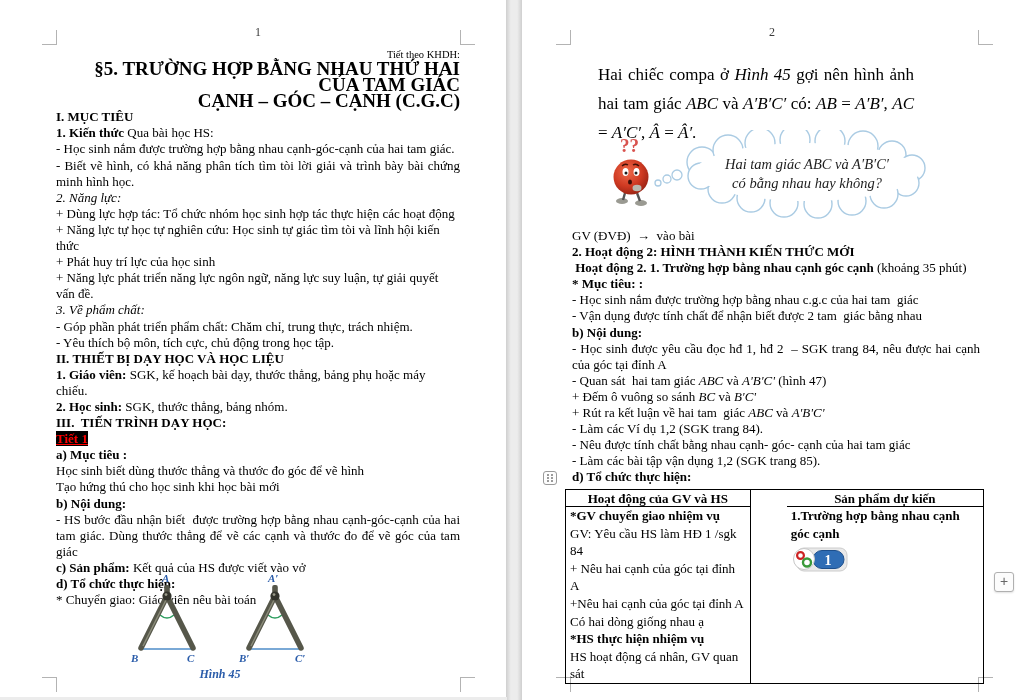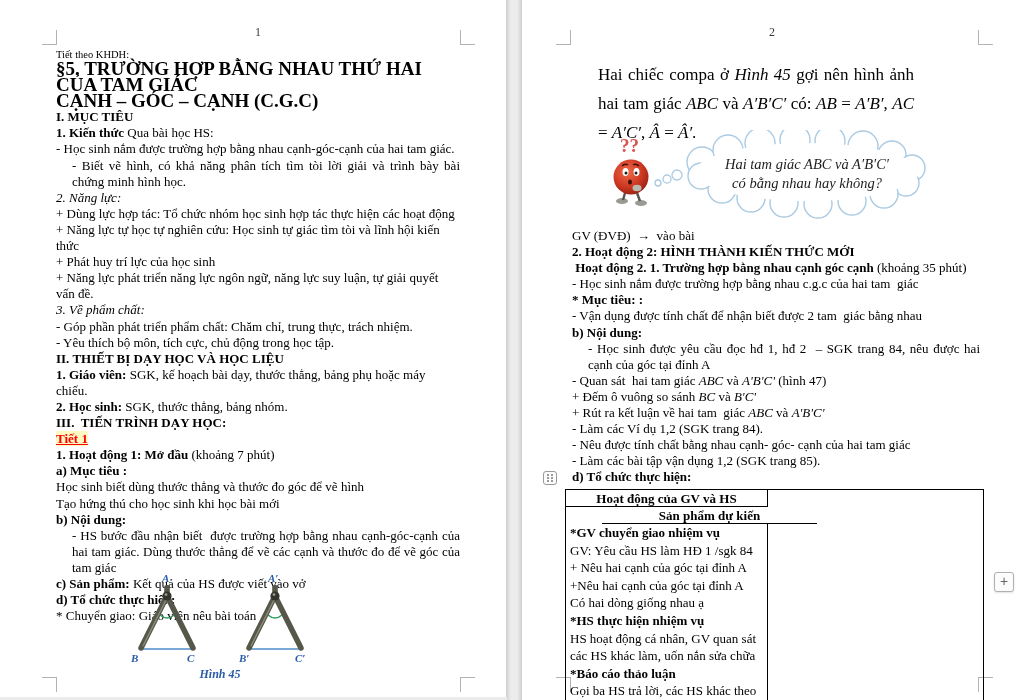--- a/index.html
+++ b/index.html
@@ -21,36 +21,36 @@
   .mark{position:absolute;width:14px;height:14px;}
   .mark.tl{border-right:1px solid #b3b3b3;border-bottom:1px solid #b3b3b3;}
   .mark.tr{border-left:1px solid #b3b3b3;border-bottom:1px solid #b3b3b3;}
   .mark.bl{border-right:1px solid #b3b3b3;border-top:1px solid #b3b3b3;}
   .mark.br{border-left:1px solid #b3b3b3;border-top:1px solid #b3b3b3;}
 
   .body-text{position:absolute;font-size:13px;}
   .ln{line-height:16.1px;white-space:pre-wrap;}
   .b{font-weight:bold;}
   .i{font-style:italic;}
-  .hl{color:#ff0000;font-weight:bold;text-decoration:underline;background:#fef9c3;}
-  .center{text-align:left;}
+  .hl{color:#ff0000;font-weight:bold;text-decoration:underline;background:#000000;}
+  .center{text-align:right;}
   .small{font-size:10.5px;line-height:12px;}
   .title{font-size:19px;}
-  .just{text-align:justify;margin-left:16px;}
+  .just{text-align:justify;}
   .two{position:relative;}
   .col2{position:absolute;left:274px;}
 
   
   #excerpt{position:absolute;left:76px;top:60px;width:316px;
            font-size:17px;line-height:29px;text-align:justify;white-space:normal;}
 
   
   #hd-table{position:absolute;left:43px;top:489px;width:417px;
             border:1.5px solid #000;font-size:13px;}
-  #hd-table .trow{display:flex;flex-direction:column;}
+  #hd-table .trow{display:flex;}
   #hd-table .hcell{font-weight:bold;text-align:center;line-height:17px;height:17px;
                    border-bottom:1.5px solid #000;}
   #hd-table .c1{width:202px;border-right:1.5px solid #000;box-sizing:border-box;padding:0 4px;}
   #hd-table .c2{width:215px;box-sizing:border-box;padding:0 4px;margin-left:36px;}
   #hd-table .bcell{height:176px;overflow:hidden;}
   #hd-table .tln{line-height:17.6px;white-space:pre-wrap;}
 
   #table-handle{position:absolute;left:21px;top:471px;cursor:move;}
 
   #plus-btn{position:absolute;left:472px;top:572px;width:18px;height:18px;
@@ -88,21 +88,20 @@
         <div class="ln "><span>+ Phát huy trí lực của học sinh</span></div>
         <div class="ln "><span>+ Năng lực phát triển năng lực ngôn ngữ, năng lực suy luận, tự giải quyết vấn đề.</span></div>
         <div class="ln "><span class="i">3. Về phẩm chất:</span></div>
         <div class="ln "><span>- Góp phần phát triển phẩm chất: Chăm chỉ, trung thực, trách nhiệm.</span></div>
         <div class="ln "><span>- Yêu thích bộ môn, tích cực, chủ động trong học tập.</span></div>
         <div class="ln "><span class="b">II. THIẾT BỊ DẠY HỌC VÀ HỌC LIỆU</span></div>
         <div class="ln "><span class="b">1. Giáo viên:</span><span> SGK, kế hoạch bài dạy, thước thẳng, bảng phụ hoặc máy chiếu.</span></div>
         <div class="ln "><span class="b">2. Học sinh:</span><span> SGK, thước thẳng, bảng nhóm.</span></div>
         <div class="ln "><span class="b">III.  TIẾN TRÌNH DẠY HỌC:</span></div>
         <div class="ln "><span class="hl">Tiết 1</span></div>
-        <div class="ln "><span class="b">1. Hoạt động 1: Mở đầu</span><span> (khoảng 7 phút)</span></div>
         <div class="ln "><span class="b">a) Mục tiêu :</span></div>
         <div class="ln "><span>Học sinh biết dùng thước thẳng và thước đo góc để vẽ hình</span></div>
         <div class="ln "><span>Tạo hứng thú cho học sinh khi học bài mới</span></div>
         <div class="ln "><span class="b">b) Nội dung:</span></div>
         <div class="ln just"><span>- HS bước đầu nhận biết  được trường hợp bằng nhau cạnh-góc-cạnh của hai tam giác. Dùng thước thẳng để vẽ các cạnh và thước đo để vẽ góc của tam giác</span></div>
         <div class="ln "><span class="b">c) Sản phẩm:</span><span> Kết quả của HS được viết vào vở</span></div>
         <div class="ln "><span class="b">d) Tổ chức thực hiện:</span></div>
         <div class="ln "><span>* Chuyển giao: Giáo viên nêu bài toán</span></div>
       </div>
 
@@ -203,22 +202,22 @@
         <ellipse cx="207" cy="42" rx="112" ry="29" fill="#ffffff"></ellipse>
         <text x="207" y="39" text-anchor="middle" font-size="14.5" font-style="italic" fill="#1d1d1d">Hai tam giác ABC và A′B′C′</text>
         <text x="207" y="58" text-anchor="middle" font-size="14.5" font-style="italic" fill="#1d1d1d">có bằng nhau hay không?</text>
       </g>
     </svg>
 
     <div class="body-text" style="left:50px;top:228px;width:408px;">
         <div class="ln "><span>GV (ĐVĐ)  →  vào bài</span></div>
         <div class="ln "><span class="b">2. Hoạt động 2: HÌNH THÀNH KIẾN THỨC MỚI</span></div>
         <div class="ln "><span class="b"> Hoạt động 2. 1. Trường hợp bằng nhau cạnh góc cạnh</span><span> (khoảng 35 phút)</span></div>
+        <div class="ln "><span class="b">* Mục tiêu: :</span></div>
         <div class="ln "><span>- Học sinh nắm được trường hợp bằng nhau c.g.c của hai tam  giác</span></div>
-        <div class="ln "><span class="b">* Mục tiêu: :</span></div>
         <div class="ln "><span>- Vận dụng được tính chất để nhận biết được 2 tam  giác bằng nhau</span></div>
         <div class="ln "><span class="b">b) Nội dung:</span></div>
         <div class="ln just"><span>- Học sinh được yêu cầu đọc hđ 1, hđ 2  – SGK trang 84, nêu được hai cạnh của góc tại đỉnh A</span></div>
         <div class="ln "><span>- Quan sát  hai tam giác </span><span class="i">ABC</span><span> và </span><span class="i">A'B'C'</span><span> (hình 47)</span></div>
         <div class="ln "><span>+ Đếm ô vuông so sánh </span><span class="i">BC</span><span> và </span><span class="i">B'C'</span></div>
         <div class="ln "><span>+ Rút ra kết luận về hai tam  giác </span><span class="i">ABC</span><span> và </span><span class="i">A'B'C'</span></div>
         <div class="ln "><span>- Làm các Ví dụ 1,2 (SGK trang 84).</span></div>
         <div class="ln "><span>- Nêu được tính chất bằng nhau cạnh- góc- cạnh của hai tam giác</span></div>
         <div class="ln "><span>- Làm các bài tập vận dụng 1,2 (SGK trang 85).</span></div>
         <div class="ln "><span class="b">d) Tổ chức thực hiện:</span></div>

